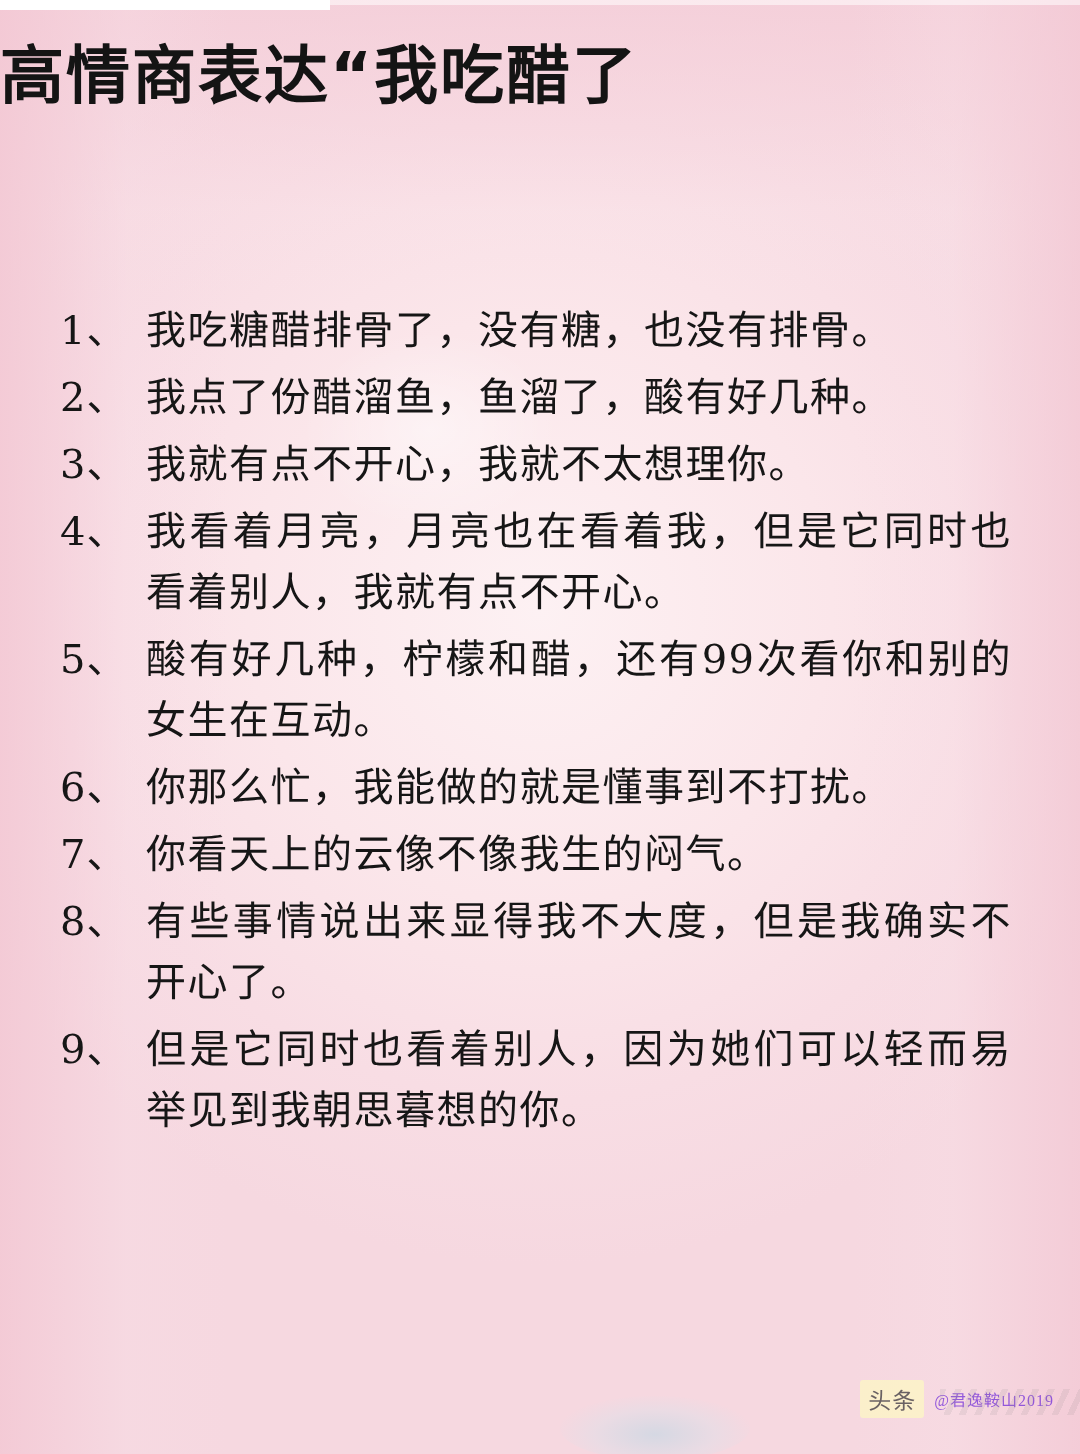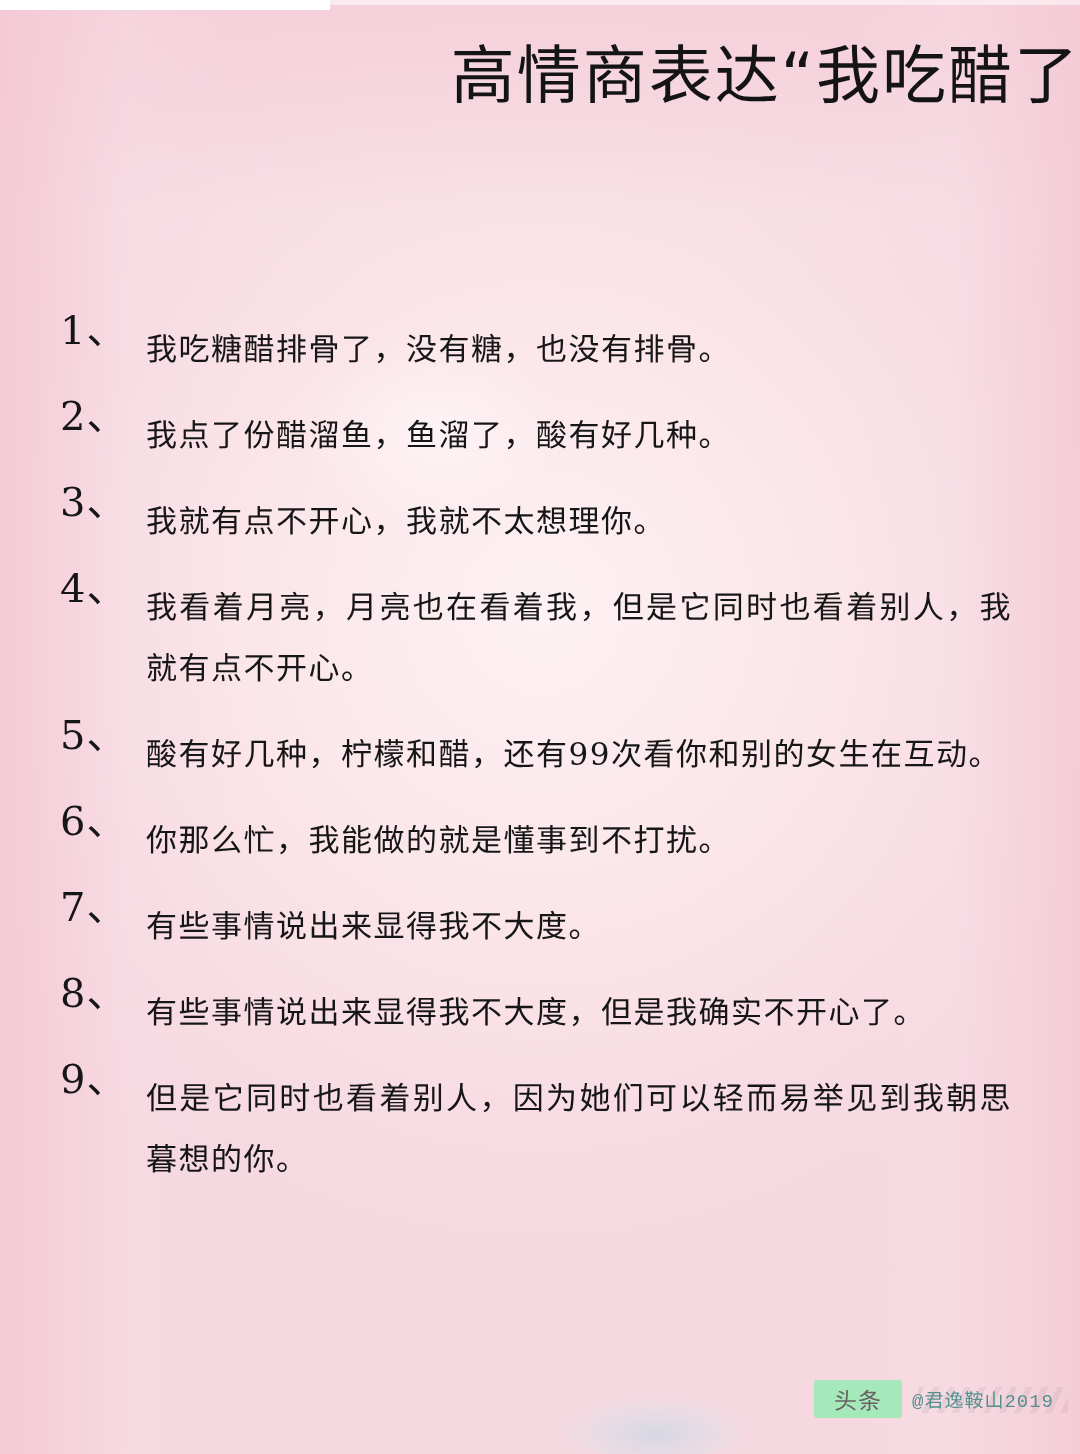--- a/index.html
+++ b/index.html
@@ -65,24 +65,24 @@
     width: 100%;
     height: 100%;
   }
 
   
   .title-block {
     position: absolute;
     top: 34px;
     left: 0;
     width: 100%;
-    text-align: right;
+    text-align: left;
     color: #141414;
     font-family: "DejaVu Sans", "Liberation Sans", sans-serif;
-    font-weight: normal;
+    font-weight: bold;
     letter-spacing: 2px;
   }
   .title-line {
     font-size: 64px;
     line-height: 84px;
     white-space: nowrap;
   }
   .title-line-2 {
     letter-spacing: 6px;
   }
@@ -103,52 +103,51 @@
     flex: 0 0 auto;
     font-size: 40px;
     line-height: 61px;
     color: #161616;
     width: 86px;
     white-space: nowrap;
     letter-spacing: 1px;
   }
   .item-text {
     flex: 1 1 auto;
-    font-size: 31px;
+    font-size: 40px;
     line-height: 61px;
     color: #161616;
     letter-spacing: 1.5px;
     text-align: justify;
     padding-right: 8px;
-    margin-top: 19px;
   }
 
   
   .watermark {
     position: absolute;
     right: 26px;
     bottom: 36px;
     display: flex;
     align-items: center;
     gap: 10px;
     opacity: 0.72;
   }
   .wm-badge {
-    background: #86efac;
+    background: #fef9c3;
     color: #333;
     font-family: "DejaVu Sans", "Liberation Sans", sans-serif;
     font-size: 23px;
-    padding: 2px 20px;
+    padding: 2px 8px;
     border-radius: 3px;
     letter-spacing: 1px;
   }
   .wm-handle {
-    font-family: Liberation Mono, monospace;
-    font-size: 19px;
-    color: #0f766e;
+    font-family: Liberation Serif, serif;
+    font-size: 16px;
+    color: #6d28d9;
     letter-spacing: 1px;
     position: relative;
   }
   .wm-handle::after {
     content: "";
     position: absolute;
     left: 6px;
     top: 2px;
     width: 150px;
     height: 26px;
@@ -222,21 +221,21 @@
       <div class="item-text">酸有好几种，柠檬和醋，还有99次看你和别的女生在互动。</div>
     </div>
 
     <div class="list-item">
       <div class="item-index">6、</div>
       <div class="item-text">你那么忙，我能做的就是懂事到不打扰。</div>
     </div>
 
     <div class="list-item">
       <div class="item-index">7、</div>
-      <div class="item-text">有些事情说出来显得我不大度。</div>
+      <div class="item-text">你看天上的云像不像我生的闷气。</div>
     </div>
 
     <div class="list-item">
       <div class="item-index">8、</div>
       <div class="item-text">有些事情说出来显得我不大度，但是我确实不开心了。</div>
     </div>
 
     <div class="list-item">
       <div class="item-index">9、</div>
       <div class="item-text">但是它同时也看着别人，因为她们可以轻而易举见到我朝思暮想的你。</div>

